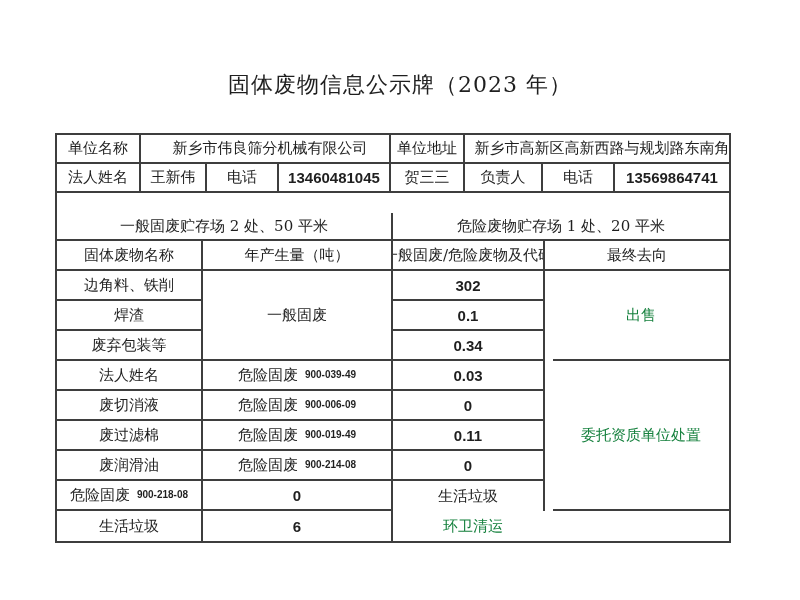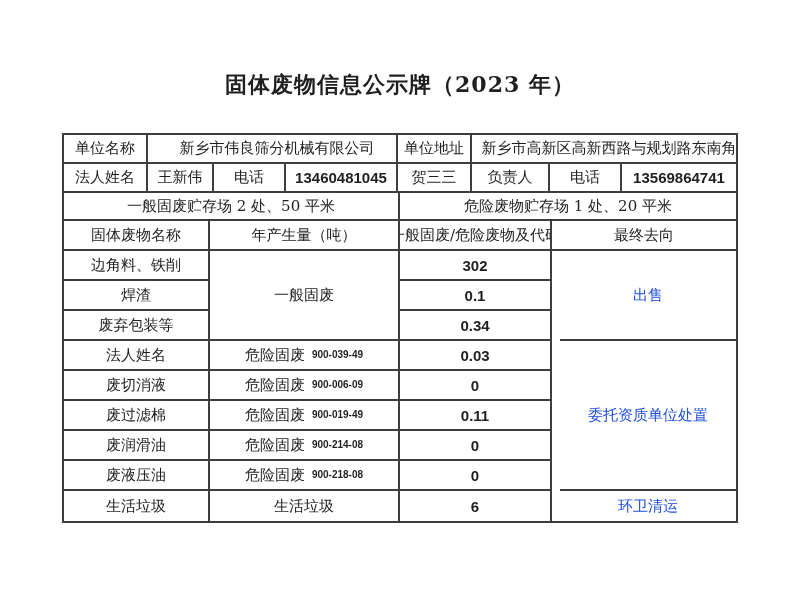--- a/index.html
+++ b/index.html
@@ -3,44 +3,44 @@
 <meta charset="utf-8">
 <style>
   html,body{margin:0;padding:0;}
   body{
     width:800px;height:600px;background:#ffffff;position:relative;overflow:hidden;
     font-family:"DejaVu Serif","Liberation Serif",serif;
     color:#1f1f1f;
   }
   .title{
     position:absolute;top:70px;left:0;width:100%;
-    text-align:center;font-size:22px;font-weight:700;letter-spacing:1px;
+    text-align:center;font-size:22px;font-weight:400;letter-spacing:1px;
   }
   .tbl{
-    position:absolute;left:62px;top:133px;width:676px;
+    position:absolute;left:55px;top:133px;width:676px;
     box-sizing:border-box;border:2px solid #3e3e3e;background:#fff;
   }
   .grid{display:grid;}
   .gA{grid-template-columns:84px 66px 72px 112px 74px 78px 72px 114px;grid-auto-rows:29px;}
-  .gB{grid-template-columns:336px 336px;grid-auto-rows:28px;}
+  .gB{grid-template-columns:336px 336px;grid-auto-rows:28px;margin-top:20px;}
   .gC{grid-template-columns:146px 190px 152px 184px;grid-auto-rows:30px;}
   .c{
     display:flex;align-items:center;justify-content:center;
     border-right:2px solid #3e3e3e;border-bottom:2px solid #3e3e3e;
     font-size:15px;line-height:1;white-space:nowrap;overflow:hidden;
     box-sizing:border-box;
   }
   .nr{border-right:none;}
   .nb{border-bottom:none;}
   .sp3{grid-column:span 3;padding-left:10px;}
   .rs3{grid-row:span 3;}
   .rs5{grid-row:span 5;}
   .num{font-family:"Liberation Sans","DejaVu Sans",sans-serif;font-weight:700;font-size:15px;text-align:center;}
   .code{margin-left:7px;font-size:10px;}
-  .blue{color:#1d4ed8;margin-left:8px;}
+  .blue{color:#15803d;margin-left:8px;}
 </style>
 </head>
 <body>
 
 <div class="title">固体废物信息公示牌（2023 年）</div>
 
 <div class="tbl">
 
   <div class="grid gA">
     <div class="c">单位名称</div>
@@ -102,21 +102,20 @@
     </div>
     <div class="c num">0.11</div>
 
     <div class="c">废润滑油</div>
     <div class="c">
       <span>危险固废</span>
       <span class="num code">900-214-08</span>
     </div>
     <div class="c num">0</div>
 
-    <div class="c">废液压油</div>
     <div class="c">
       <span>危险固废</span>
       <span class="num code">900-218-08</span>
     </div>
     <div class="c num">0</div>
 
     <div class="c nb">生活垃圾</div>
     <div class="c nb">生活垃圾</div>
     <div class="c num nb">6</div>
     <div class="c nr nb blue">环卫清运</div>

